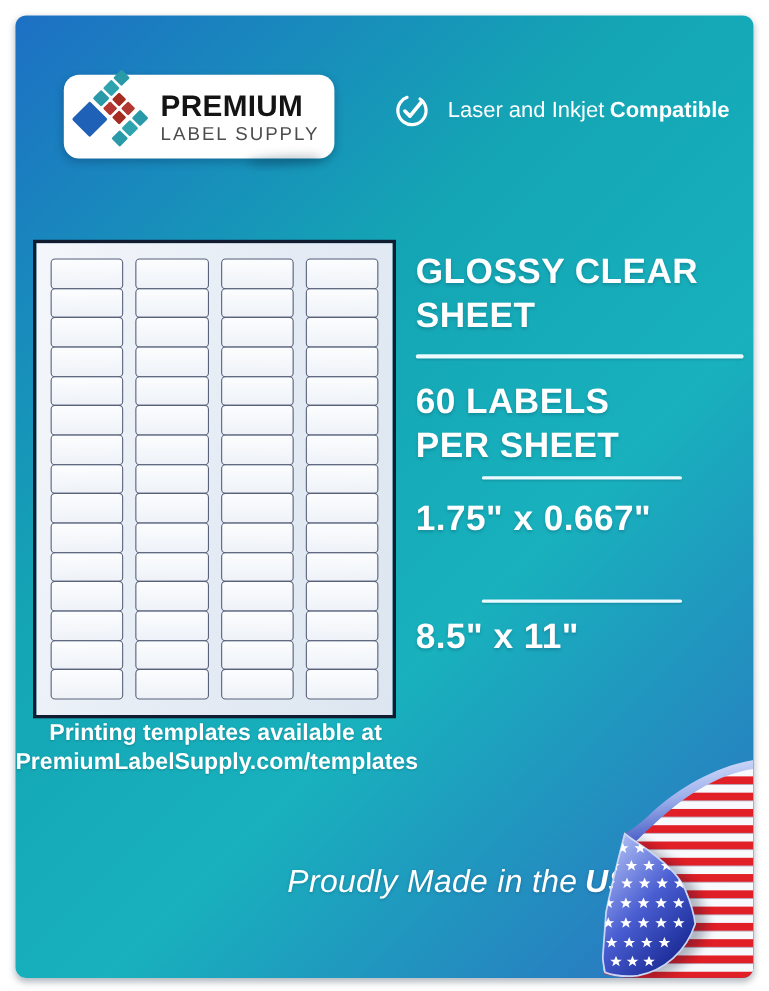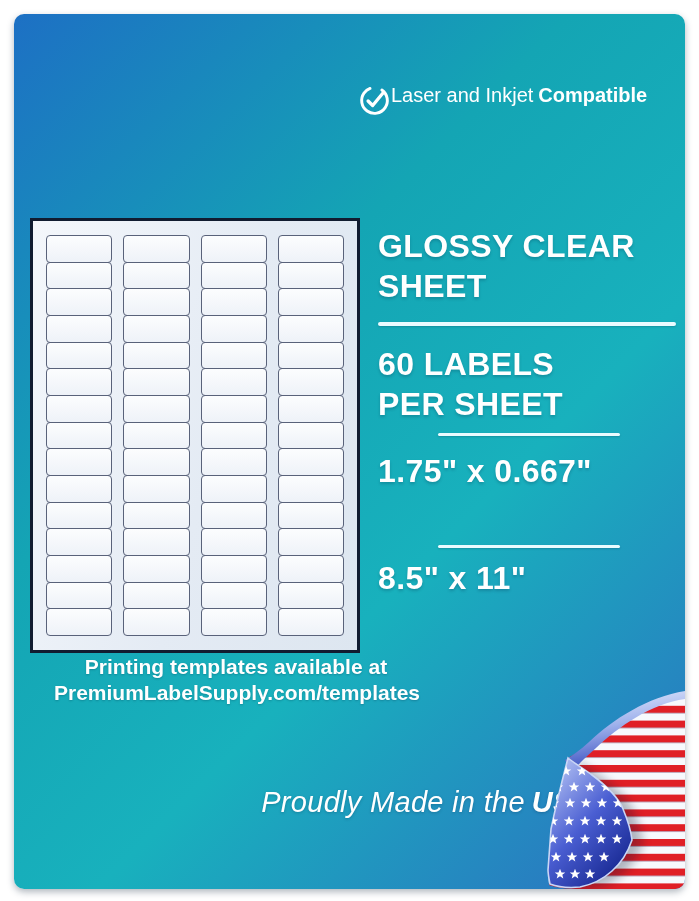--- a/index.html
+++ b/index.html
@@ -14,36 +14,36 @@
              border-radius:14px;display:flex;align-items:center;padding-left:10px;box-sizing:border-box;
              box-shadow:0 3px 8px rgba(0,30,60,.28);}
   .logo-card::after{content:"";position:absolute;right:10px;bottom:-7px;width:70px;height:10px;
              background:rgba(0,25,50,.22);filter:blur(4px);border-radius:50%;transform:rotate(-3deg);}
   .logo-mark{width:72px;height:72px;overflow:visible;flex:0 0 auto;}
   .logo-text{margin-left:6px;line-height:1;}
   .logo-line1{font-size:27px;font-weight:800;color:#141414;letter-spacing:.3px;}
   .logo-line2{font-size:17px;color:#4d4d4d;letter-spacing:1.8px;margin-top:3px;}
 
   
-  .compat{position:absolute;left:344px;top:70px;width:320px;display:flex;align-items:flex-start;gap:0;color:#fff;}
+  .compat{position:absolute;left:344px;top:70px;width:320px;display:flex;align-items:center;gap:16px;color:#fff;}
   .compat-text{font-size:20px;}
   .compat-text .b{font-weight:700;margin-left:5px;}
 
   
   .sheet{position:absolute;left:16px;top:204px;width:330px;height:435px;box-sizing:border-box;
          border:3px solid #111c30;background:linear-gradient(105deg,#f4f7fb 0%,#e4ebf4 55%,#dde6f0 100%);
          padding:14px 13px;}
   .label-grid{display:flex;height:100%;gap:11px;}
   .label-col{flex:1;display:flex;flex-direction:column;}
   .label-cell{flex:1;background:linear-gradient(180deg,#fcfdfe 0%,#eef2f8 100%);
               border:1px solid #59607222;border:1px solid #59627a;border-radius:4px;margin-top:-1px;}
   .label-col .label-cell:first-child{margin-top:0;}
 
   .caption{position:absolute;left:0;top:640px;width:364px;text-align:center;color:#ffffff;
-           font-weight:700;font-size:21px;line-height:26px;text-shadow:0 1px 2px rgba(0,40,60,.25);padding-left:40px;}
+           font-weight:700;font-size:21px;line-height:26px;text-shadow:0 1px 2px rgba(0,40,60,.25);}
 
   
   .spec{position:absolute;left:364px;width:300px;color:#ffffff;font-weight:700;
         font-size:32px;line-height:40px;letter-spacing:.4px;text-shadow:0 2px 3px rgba(0,30,60,.22);}
   .spec1{top:212px;} .spec2{top:330px;} .spec3{top:437px;} .spec4{top:544px;}
   .divider{position:absolute;height:4px;background:#eafbff;border-radius:2px;
            box-shadow:0 1px 2px rgba(0,40,60,.2);}
   .div1{left:364px;top:308px;width:298px;}
   .div2{left:424px;top:419px;width:182px;height:3px;}
   .div3{left:424px;top:531px;width:182px;height:3px;}
@@ -54,20 +54,43 @@
   .footer .b{font-weight:800;margin-left:7px;}
 
   .flag{position:absolute;right:0;bottom:0;width:175px;height:198px;}
 </style>
 </head>
 <body>
 
 <div class="page">
   <div class="card">
 
+    <div class="logo-card">
+      <svg class="logo-mark" viewBox="0 0 84 84" aria-hidden="true">
+        <g transform="rotate(-45 42 42)">
+          <g transform="translate(8 12) scale(0.9)">
+            <rect x="0" y="0" width="30" height="30" rx="2" fill="#1f61b6"></rect>
+            <rect x="35" y="0" width="14" height="14" rx="1.5" fill="#2b9aa8"></rect>
+            <rect x="52" y="0" width="14" height="14" rx="1.5" fill="#2fa3ae"></rect>
+            <rect x="69" y="0" width="14" height="14" rx="1.5" fill="#2b9aa8"></rect>
+            <rect x="35" y="17" width="12" height="12" rx="1.5" fill="#b23730"></rect>
+            <rect x="50" y="17" width="12" height="12" rx="1.5" fill="#a52c20"></rect>
+            <rect x="35" y="32" width="12" height="12" rx="1.5" fill="#a52c20"></rect>
+            <rect x="50" y="32" width="12" height="12" rx="1.5" fill="#b23730"></rect>
+            <rect x="17" y="49" width="14" height="14" rx="1.5" fill="#2b9aa8"></rect>
+            <rect x="34" y="49" width="14" height="14" rx="1.5" fill="#2fa3ae"></rect>
+            <rect x="51" y="49" width="14" height="14" rx="1.5" fill="#2b9aa8"></rect>
+          </g>
+        </g>
+      </svg>
+      <div class="logo-text">
+        <div class="logo-line1">PREMIUM</div>
+        <div class="logo-line2">LABEL SUPPLY</div>
+      </div>
+    </div>
 
     <div class="compat">
       <svg width="33" height="33" viewBox="0 0 36 36" aria-hidden="true">
         <g fill="none" stroke="#ffffff" stroke-linecap="round">
           <circle cx="18" cy="18" r="14" stroke-width="3.2" stroke-dasharray="74 14" transform="rotate(-55 18 18)"></circle>
           <path d="M11,18.5 L16,23.5 L27.5,9.5" stroke-width="3.6" stroke-linejoin="round"></path>
         </g>
       </svg>
       <div class="compat-text">
         <span>Laser and Inkjet</span><span class="b">Compatible</span>

